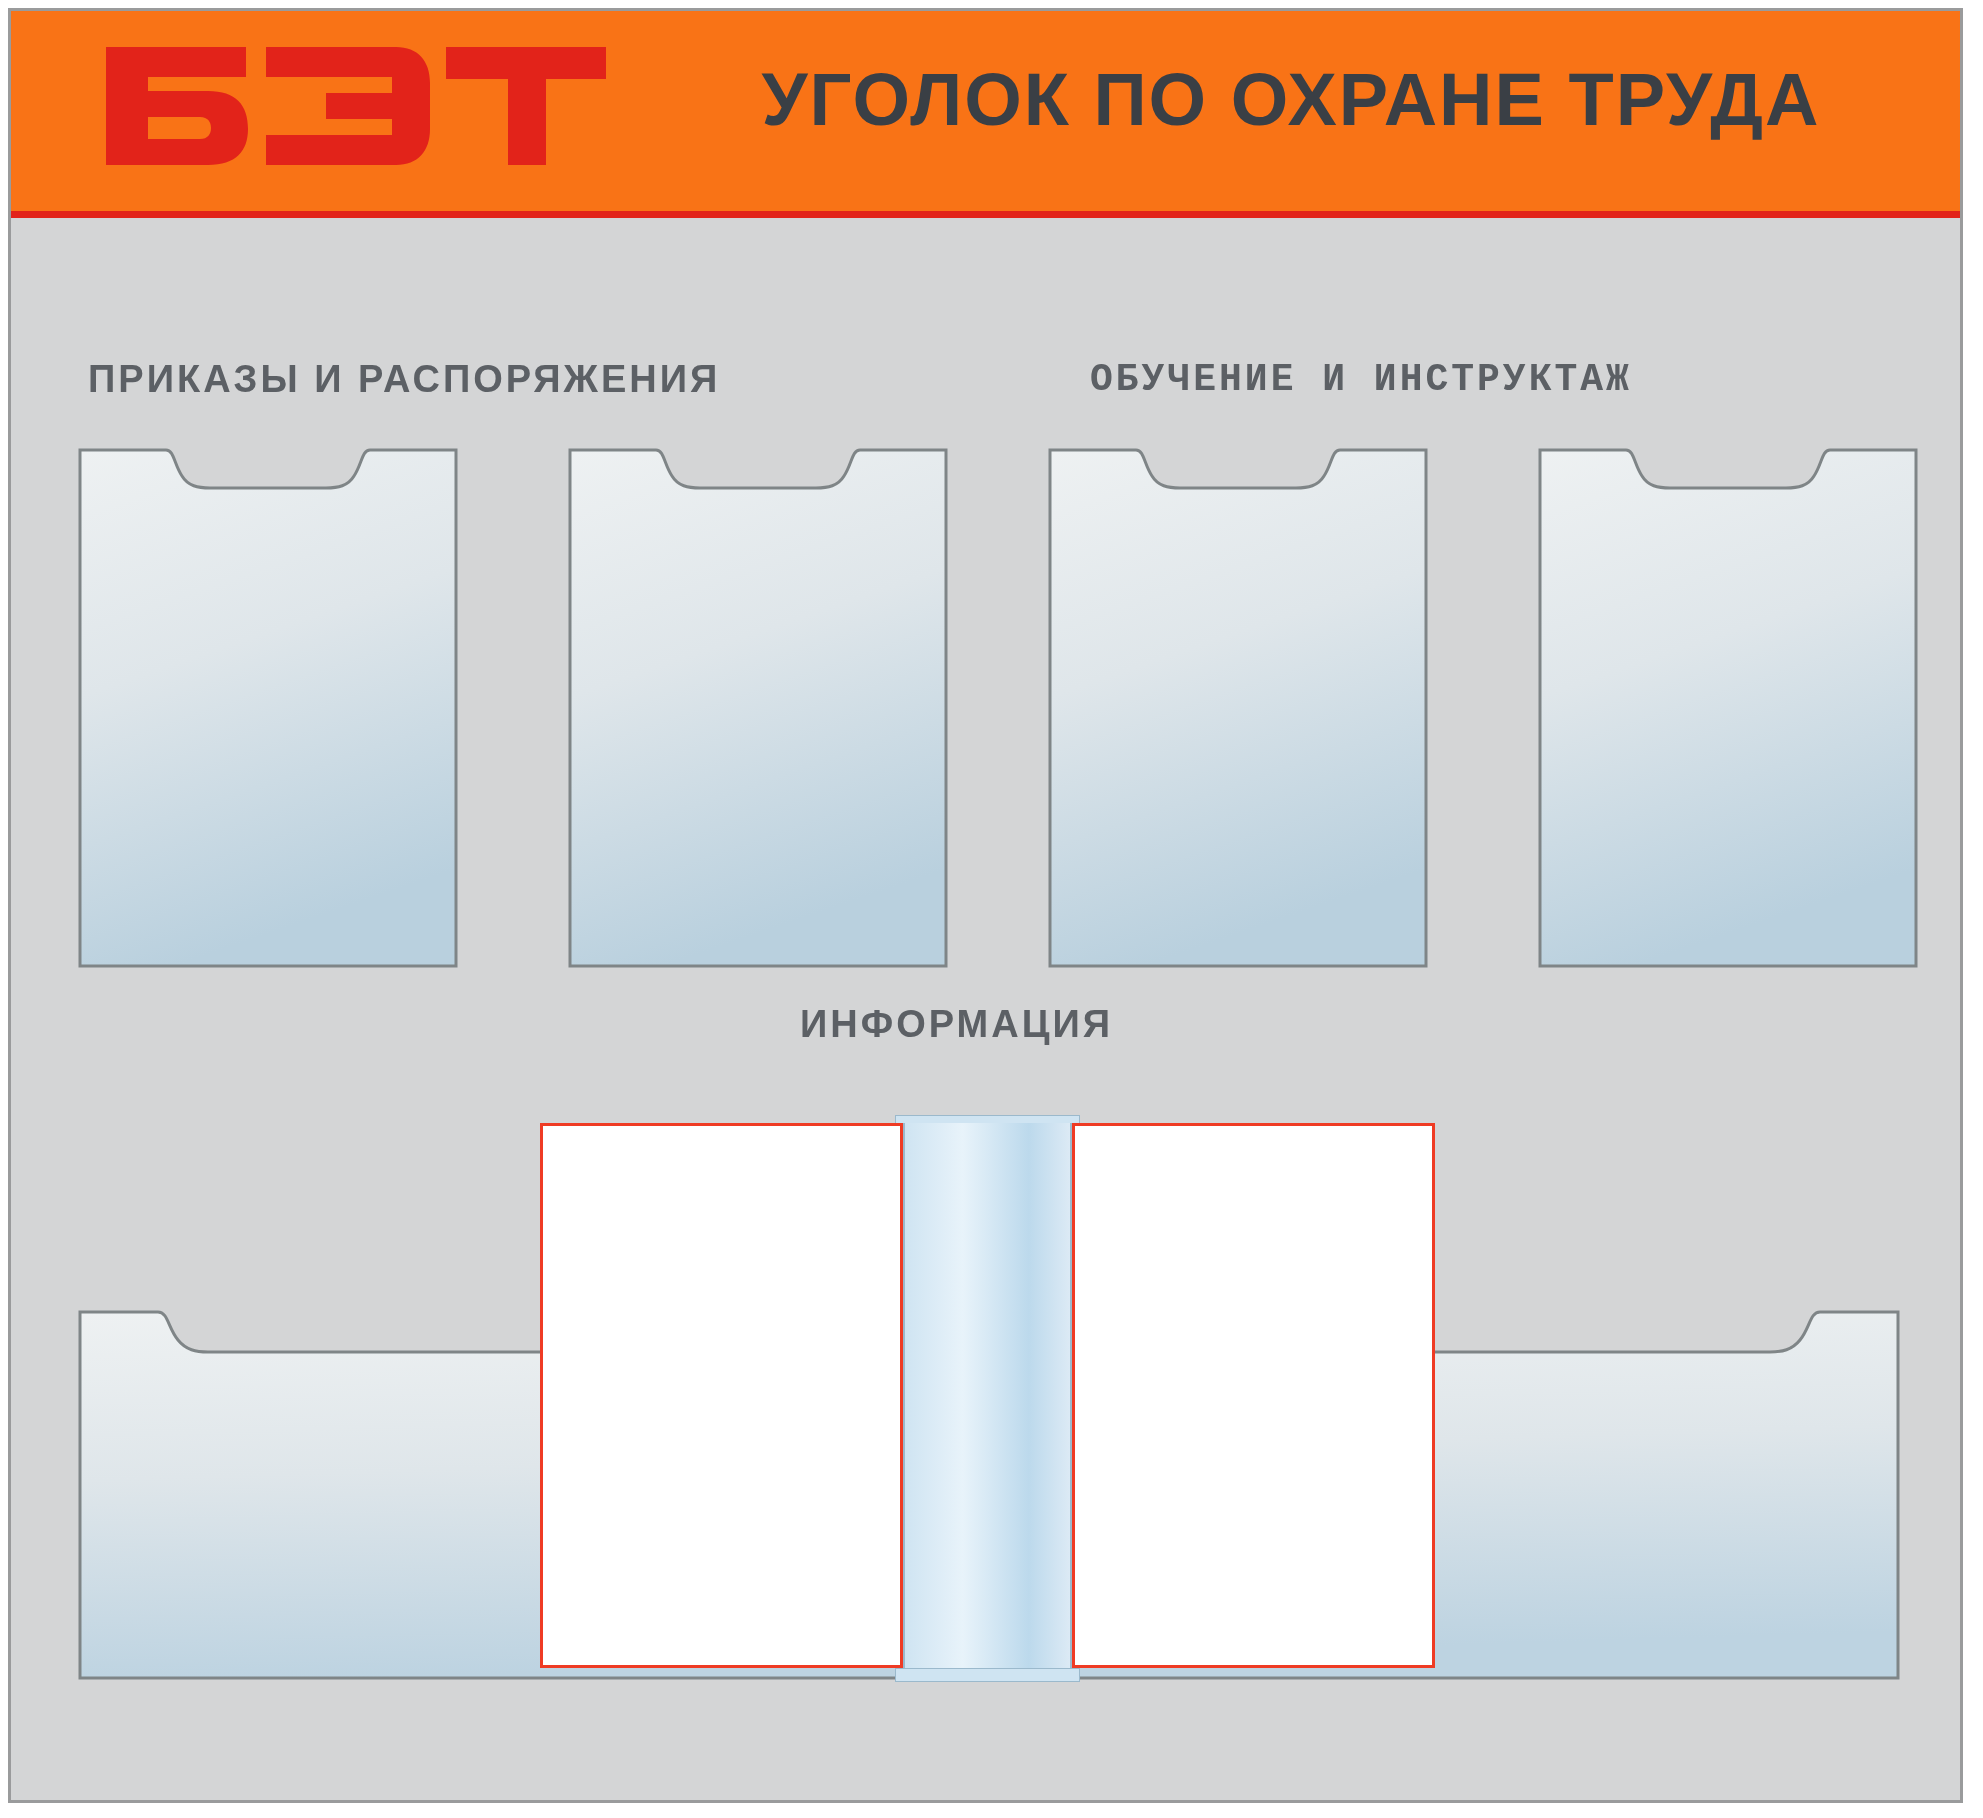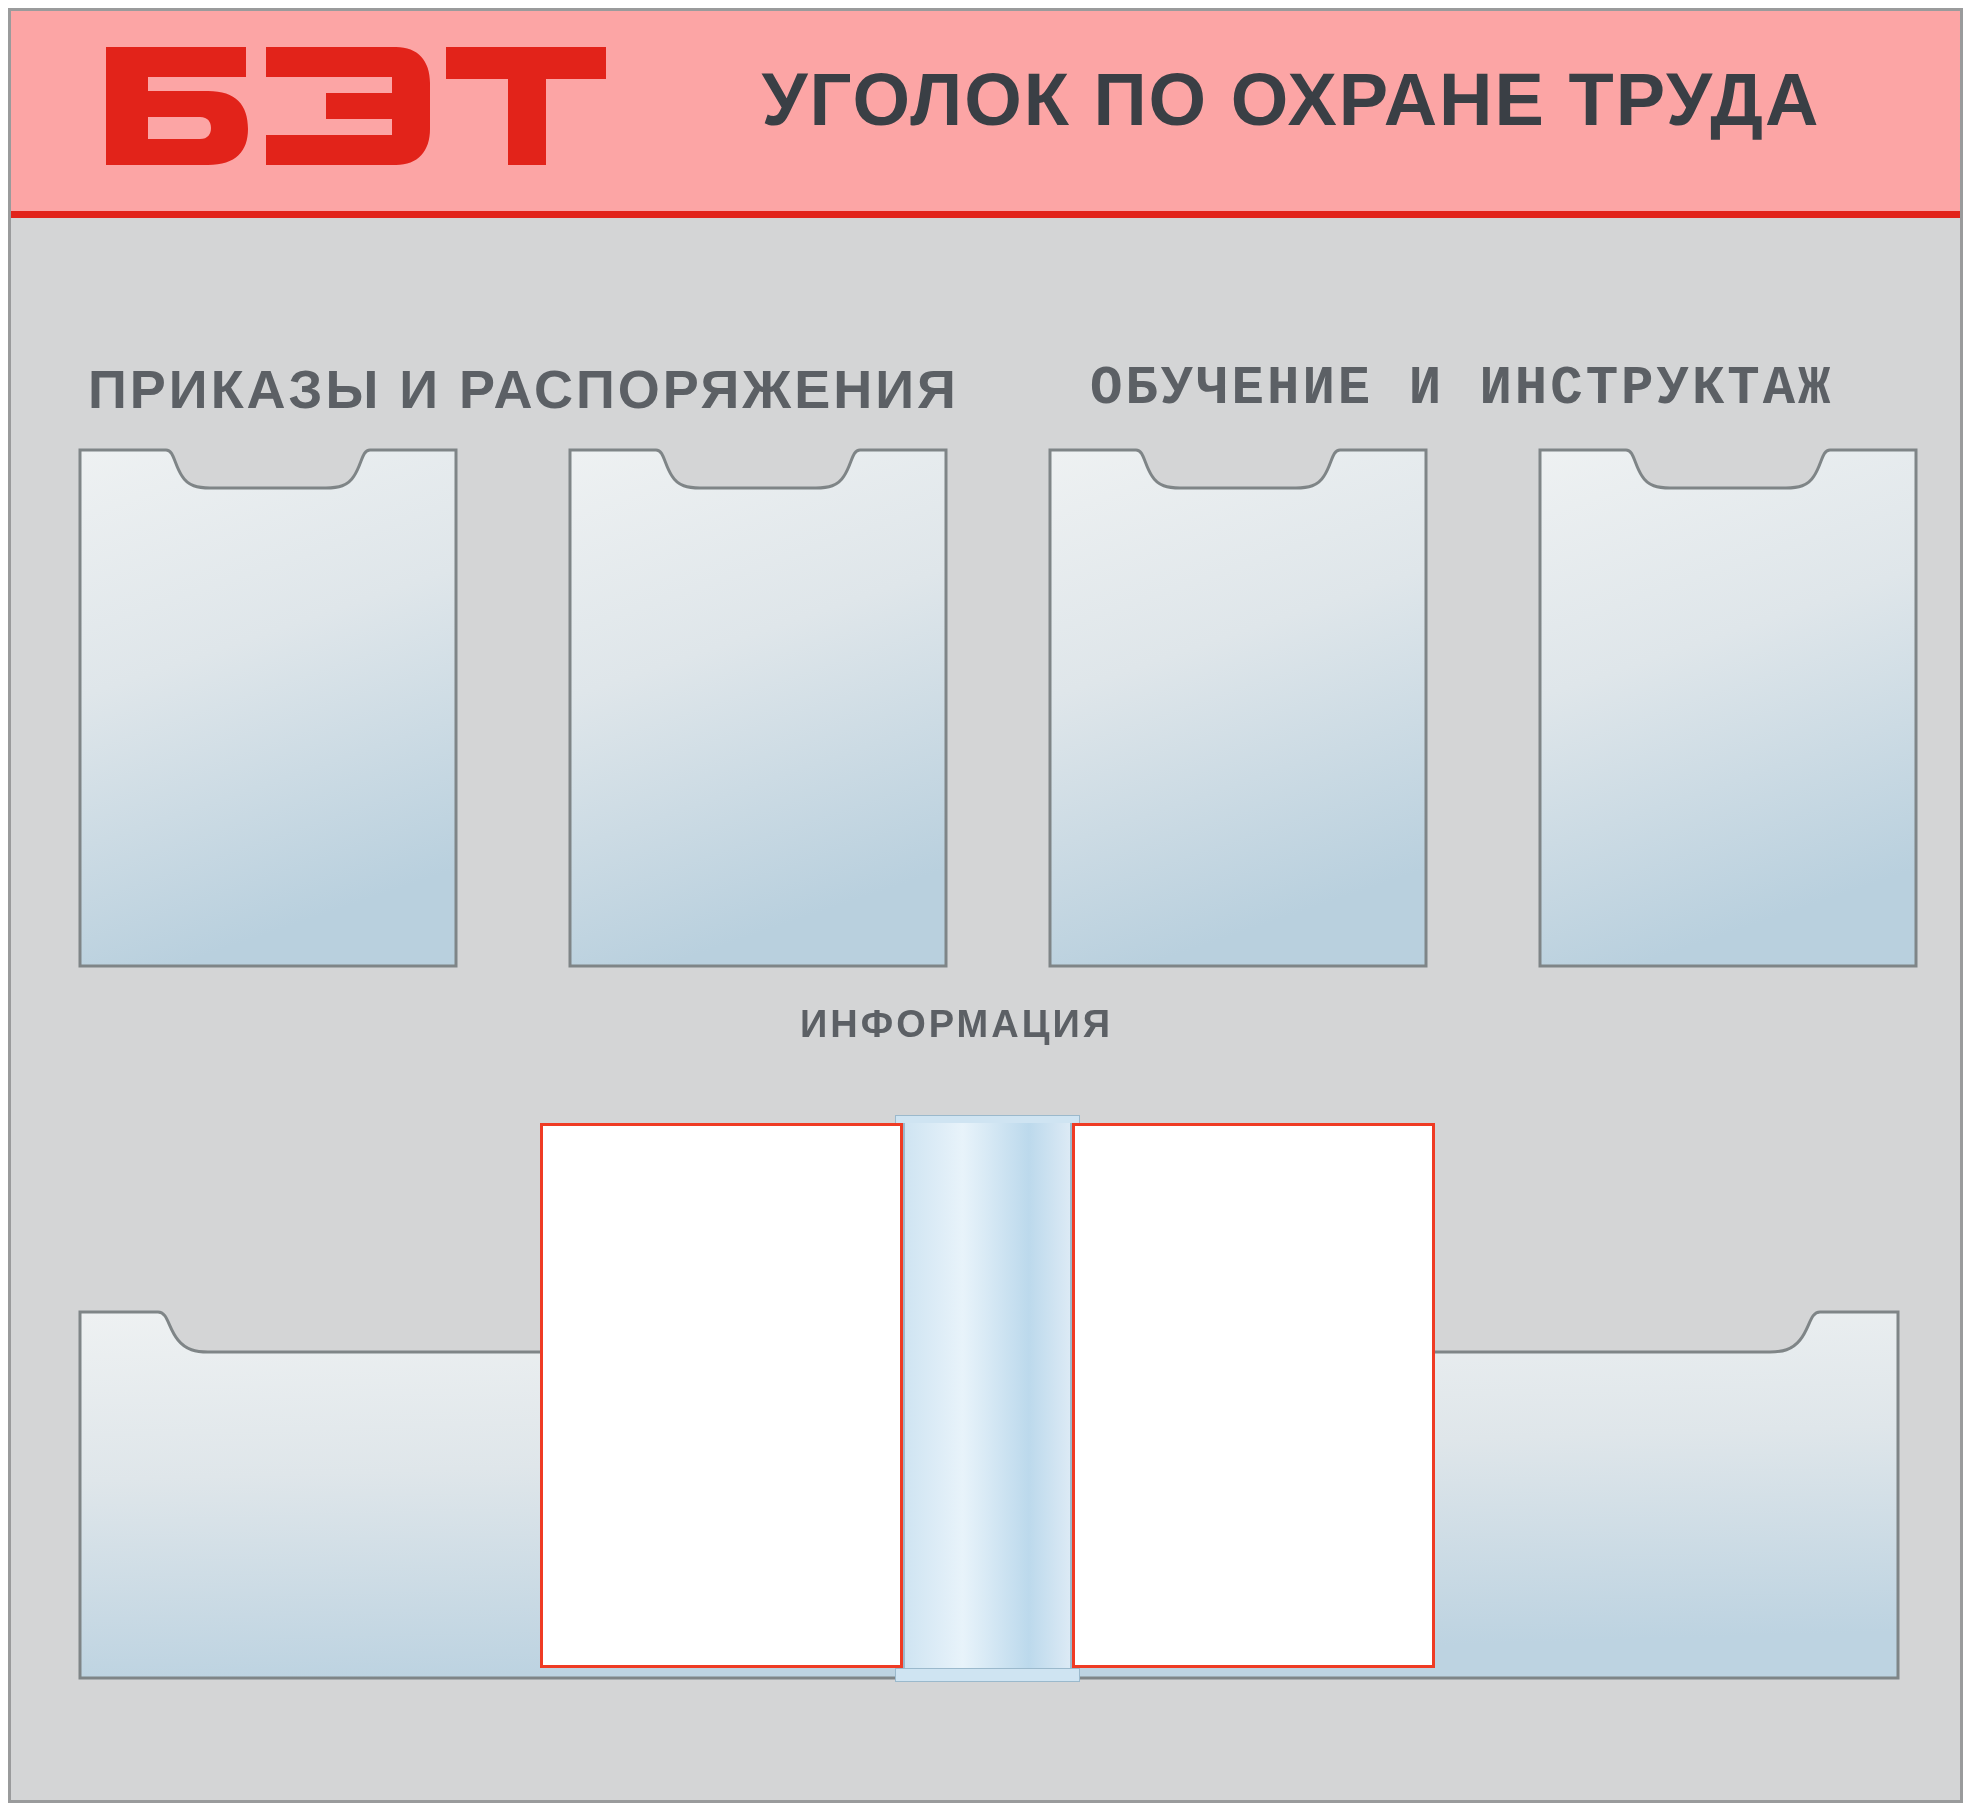--- a/index.html
+++ b/index.html
@@ -30,21 +30,21 @@
     box-sizing: border-box;
   }
 
   
   .header {
     position: absolute;
     left: 11px;
     top: 11px;
     width: 1949px;
     height: 207px;
-    background: #fca5a5;
+    background: #f97316;
     box-sizing: border-box;
     border-bottom: 7px solid #e2231a;
   }
   .logo {
     position: absolute;
     left: 85px;
     top: 28px;
     width: 520px;
     height: 130px;
   }
@@ -59,21 +59,21 @@
     font-size: 74px;
     font-weight: bold;
     letter-spacing: 2px;
     color: #3a3f45;
     white-space: nowrap;
   }
 
   
   .section-title {
     position: absolute;
-    font-size: 54px;
+    font-size: 38px;
     font-weight: bold;
     letter-spacing: 3px;
     color: #5c6065;
     white-space: nowrap;
   }
   #title-orders   { left: 88px;  top: 358px; }
   #title-training { left: 1090px;top: 358px; font-family: Liberation Mono, monospace; }
   #title-info     { left: 800px; top: 1003px; font-size: 38px; }
 
   

